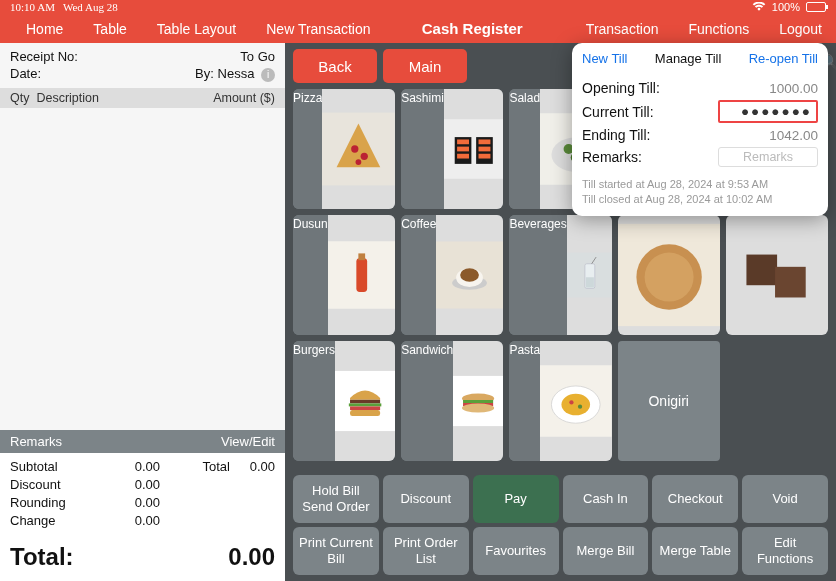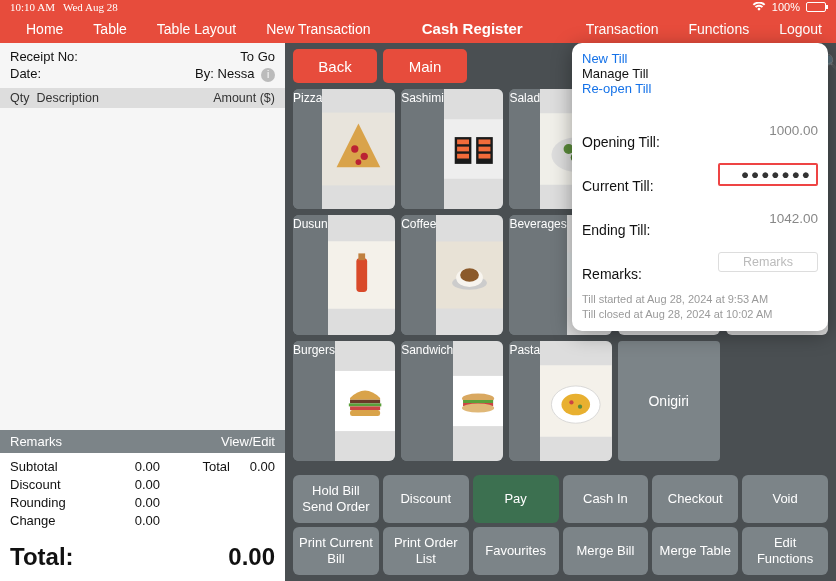--- a/index.html
+++ b/index.html
@@ -53,27 +53,27 @@
   
   svg { width: 100%; height: 100%; }
 
   
   .actions { display: grid; grid-template-columns: repeat(6, 1fr); grid-template-rows: 48px 48px; gap: 4px; margin-top: 14px; }
   .act-btn { background: #7c8488; color: #fff; border: none; border-radius: 6px; font-size: 13px; cursor: pointer; line-height: 1.2; padding: 0 4px; }
   .act-btn.pay { background: #3c7050; }
 
   
   .popover { position: absolute; top: 0px; right: 8px; width: 256px; background: #fff; border-radius: 10px; box-shadow: 0 4px 20px rgba(0,0,0,0.35); padding: 0; z-index: 10; font-size: 13px; }
-  .pop-tabs { display: flex; justify-content: space-between; padding: 8px 10px 6px 10px; flex-direction: column; }
+  .pop-tabs { display: flex; justify-content: space-between; padding: 8px 10px 6px 10px; }
   .pop-tab { font-size: 13px; cursor: pointer; }
   .pop-tab.blue { color: #1572E8; }
   .pop-tab.active { color: #111; }
   .pop-body { padding: 4px 10px 6px 10px; }
   .p-row { display: flex; justify-content: space-between; align-items: center; margin: 4px 0; }
-  .p-lbl { font-size: 14px; color: #111; margin-top: 24px; }
+  .p-lbl { font-size: 14px; color: #111; }
   .p-val { font-size: 13.5px; color: #888; text-align: right; width: 100px; }
   .p-val.boxed { border: 2px solid #E44; color: #333; padding: 2px 4px; border-radius: 2px; letter-spacing: 2px; }
   .p-remarks-input { border: 1px solid #ddd; width: 100px; padding: 2px 4px; border-radius: 3px; color: #bbb; text-align: center; font-size: 12.5px; }
   .pop-foot { padding: 0 10px 8px 10px; color: #9a9a9a; font-size: 11px; line-height: 1.4; }
   .search-ic { position: absolute; top: 10px; right: -4px; color: #e0bdbd; opacity: 0.4; font-size: 16px; }
   .wifi { width: 14px; height: 10px; }
 </style>
 </head>
 <body>
 

